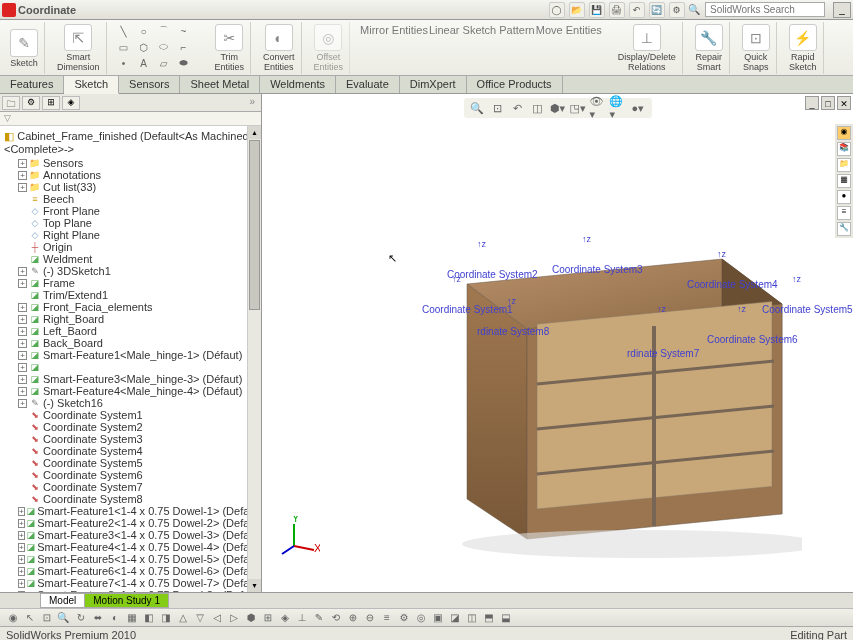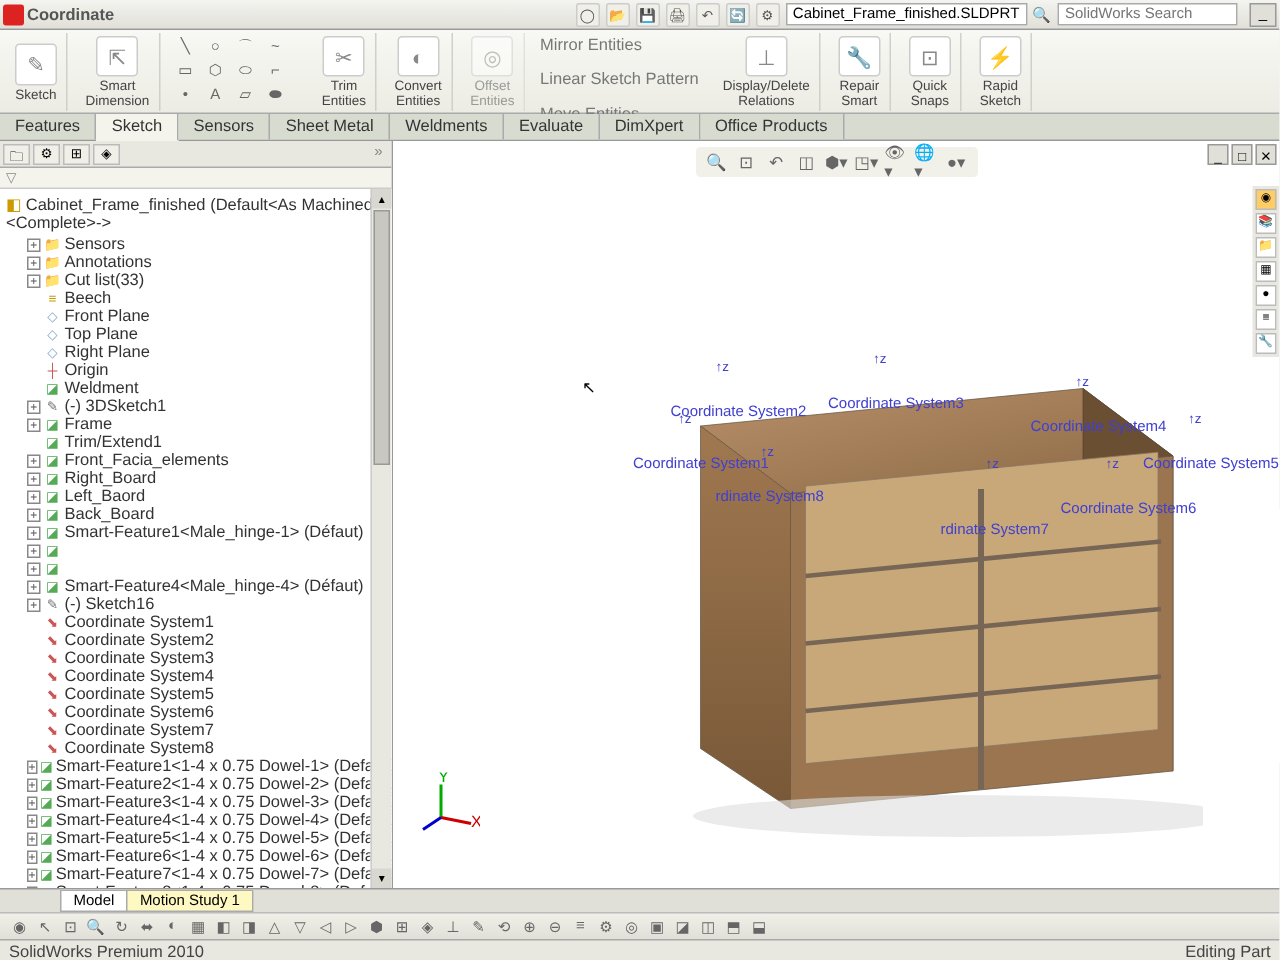--- a/index.html
+++ b/index.html
@@ -14,21 +14,21 @@
 .docname { background:#fff; border:1px solid #aaa; padding:1px 4px; font-size:10px; }
 .search { background:#fff; border:1px solid #aaa; padding:1px 4px; font-size:10px; width:120px; color:#999; }
 .win-btns { display:flex; gap:1px; margin-left:4px; }
 .win-btn { width:18px; height:16px; background:#e0e0d8; border:1px solid #999; font-size:10px; text-align:center; line-height:14px; }
 .ribbon { height:56px; background:linear-gradient(#f8f8f4,#ececE4); border-bottom:1px solid #aaa; display:flex; padding:2px 4px; gap:6px; align-items:flex-start; }
 .rb-group { display:flex; flex-direction:column; align-items:center; padding:2px 6px; border-right:1px solid #d0d0c8; height:52px; justify-content:center; }
 .rb-big { width:28px; height:28px; background:#fff; border:1px solid #ccc; border-radius:3px; margin-bottom:1px; display:flex; align-items:center; justify-content:center; font-size:14px; color:#888; }
 .rb-label { font-size:9px; color:#444; text-align:center; line-height:10px; white-space:nowrap; }
 .rb-tools { display:flex; flex-wrap:wrap; width:90px; gap:2px; padding:2px; }
 .rb-tool { width:18px; height:14px; display:flex; align-items:center; justify-content:center; font-size:10px; color:#666; }
-.rb-text-group { display:flex; flex-direction:column; gap:11px; padding:2px 4px; font-size:10px; color:#777; }
+.rb-text-group { display:flex; flex-direction:row; gap:1px; padding:2px 4px; font-size:10px; color:#777; }
 .tabs { height:18px; background:#d8dcd0; display:flex; border-bottom:1px solid #999; }
 .tab { padding:2px 10px; border-right:1px solid #aaa; color:#333; background:#d8dcd0; }
 .tab.active { background:#f4f4ec; border-bottom:1px solid #f4f4ec; margin-bottom:-1px; font-weight:normal; }
 .main { display:flex; height:498px; }
 .tree-panel { width:262px; background:#fff; border-right:1px solid #999; display:flex; flex-direction:column; overflow:hidden; }
 .tree-tabs { height:18px; background:#e8e8e0; display:flex; border-bottom:1px solid #aaa; padding:2px; gap:2px; }
 .tree-tab { width:18px; height:14px; background:#f0f0e8; border:1px solid #bbb; font-size:9px; text-align:center; }
 .tree-filter { height:14px; background:#f4f4ec; border-bottom:1px solid #ccc; padding:1px 4px; font-size:9px; color:#888; }
 .tree { flex:1; overflow-y:auto; overflow-x:hidden; padding:2px 0; background:#fff; }
 .tree-root { padding:2px 4px; background:#fff; color:#333; font-size:10px; }
@@ -47,21 +47,21 @@
 .view-toolbar { position:absolute; top:4px; left:50%; transform:translateX(-50%); display:flex; gap:4px; background:rgba(240,240,232,0.9); padding:2px 6px; border-radius:3px; }
 .vt-btn { width:16px; height:16px; font-size:11px; color:#666; display:flex; align-items:center; justify-content:center; }
 .mdi-btns { position:absolute; top:2px; right:2px; display:flex; gap:2px; }
 .right-toolbar { position:absolute; right:0; top:30px; width:18px; display:flex; flex-direction:column; gap:2px; background:#e8e8e0; padding:2px; }
 .rt-btn { width:14px; height:14px; background:#fff; border:1px solid #bbb; font-size:8px; text-align:center; }
 .cs-label { position:absolute; color:#4040d0; font-size:10px; pointer-events:none; }
 .cs-arrow { position:absolute; color:#4040d0; font-size:9px; }
 .triad { position:absolute; left:18px; bottom:34px; font-size:10px; }
 .cursor { position:absolute; left:126px; top:158px; font-size:11px; }
 .bottom-tabs { height:16px; background:#e0e0d8; display:flex; align-items:center; padding:0 40px; border-top:1px solid #999; }
-.btab { padding:1px 8px; border:1px solid #aaa; background:#fef9c3; font-size:10px; margin-right:-1px; }
+.btab { padding:1px 8px; border:1px solid #aaa; background:#84cc16; font-size:10px; margin-right:-1px; }
 .btab.active { background:#fff; }
 .btm-toolbar { height:18px; background:linear-gradient(#f0f0e8,#e0e0d8); display:flex; align-items:center; gap:3px; padding:0 6px; border-top:1px solid #bbb; }
 .btm-btn { width:14px; height:14px; font-size:10px; color:#666; display:flex; align-items:center; justify-content:center; }
 .status { height:16px; background:#e8e8e0; display:flex; align-items:center; padding:0 6px; border-top:1px solid #aaa; font-size:10px; color:#444; }
 .status-right { margin-left:auto; }
 .scrollbar-v { position:absolute; right:0; top:0; bottom:0; width:14px; background:#e8e8e0; border-left:1px solid #ccc; }
 .scrollbar-v .thumb { position:absolute; left:1px; right:1px; top:14px; height:170px; background:#c8c8c0; border:1px solid #999; }
 .scrollbar-v .arr { position:absolute; left:0; right:0; height:13px; background:#d8d8d0; text-align:center; font-size:8px; line-height:13px; }
 svg.cab { position:absolute; left:120px; top:130px; }
 </style>
@@ -72,21 +72,20 @@
   <div class="logo"></div>
   <span class="appname">Coordinate</span>
   <div class="titlebar-right">
     <span class="tb-btn">◯</span>
     <span class="tb-btn">📂</span>
     <span class="tb-btn">💾</span>
     <span class="tb-btn">🖨</span>
     <span class="tb-btn">↶</span>
     <span class="tb-btn">🔄</span>
     <span class="tb-btn">⚙</span>
-    <span class="docname">Cabinet_Frame_finished.SLDPRT</span>
     <span style="font-size:10px">🔍</span>
     <input class="search" placeholder="SolidWorks Search" style="">
     <div class="win-btns">
       <div class="win-btn">_</div>
 
     </div>
   </div>
 </div>
 
 <div class="ribbon">
@@ -267,20 +266,21 @@
             <span class="tree-icon ico-feat">◪</span>
             <span>Smart-Feature1&lt;Male_hinge-1&gt; (Défaut)</span>
           </div>
           <div class="tree-item">
             <span class="exp">+</span>
             <span class="tree-icon ico-feat">◪</span>
           </div>
           <div class="tree-item">
             <span class="exp">+</span>
             <span class="tree-icon ico-feat">◪</span>
+            <span>Smart-Feature3&lt;Male_hinge-3&gt; (Défaut)</span>
           </div>
           <div class="tree-item">
             <span class="exp">+</span>
             <span class="tree-icon ico-feat">◪</span>
             <span>Smart-Feature4&lt;Male_hinge-4&gt; (Défaut)</span>
           </div>
           <div class="tree-item">
             <span class="exp">+</span>
             <span class="tree-icon ico-sketch">✎</span>
             <span>(-) Sketch16</span>

